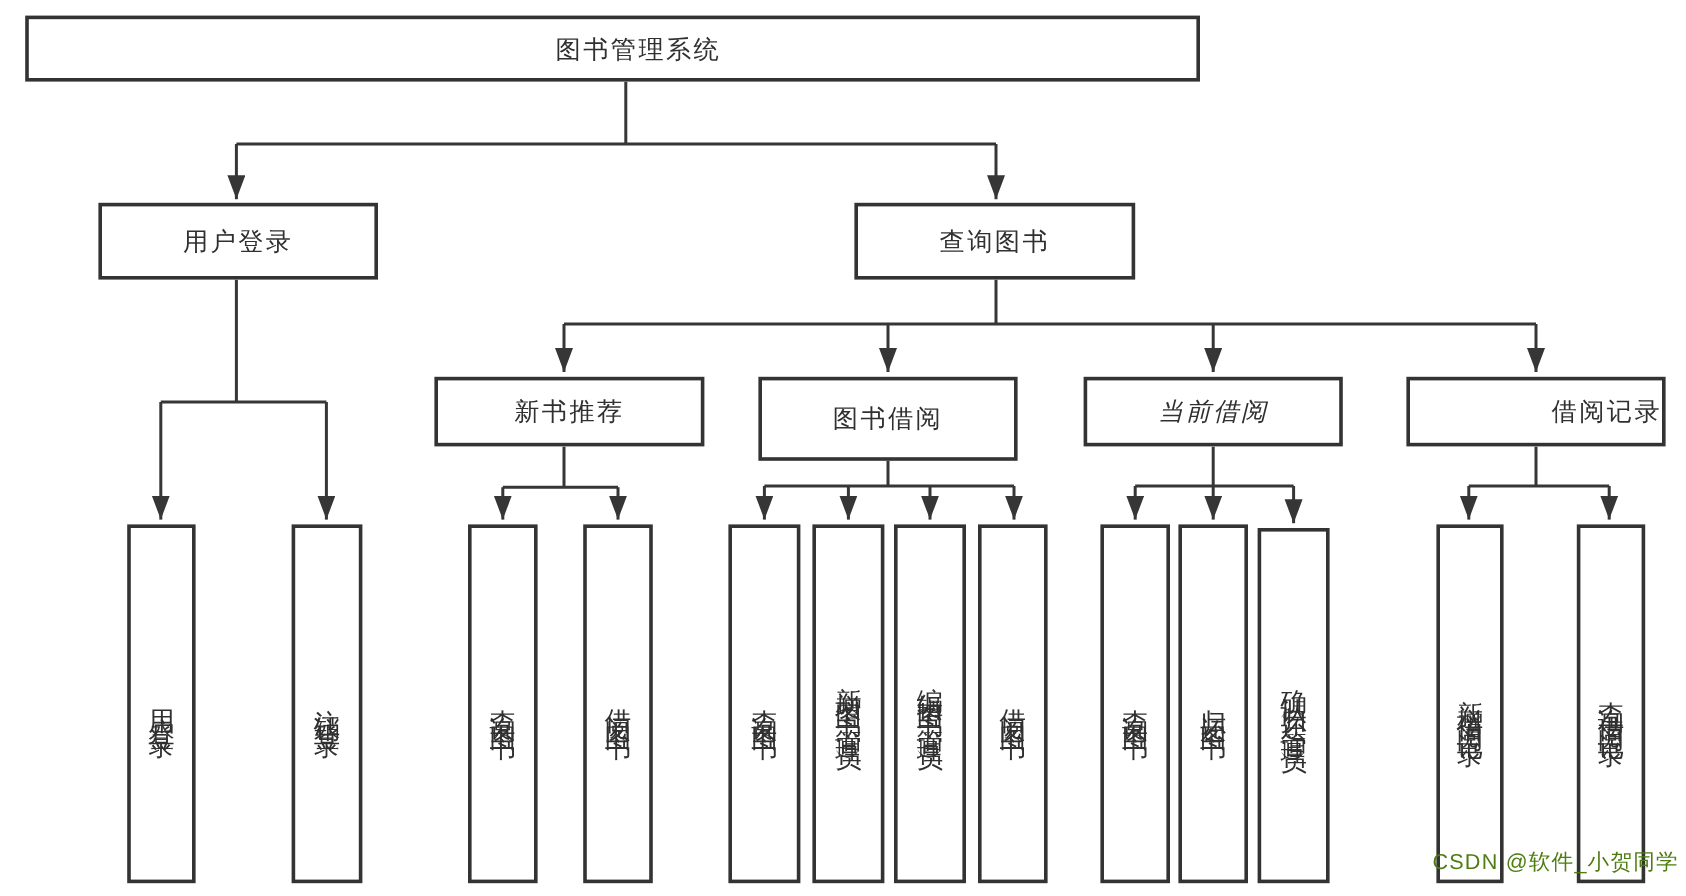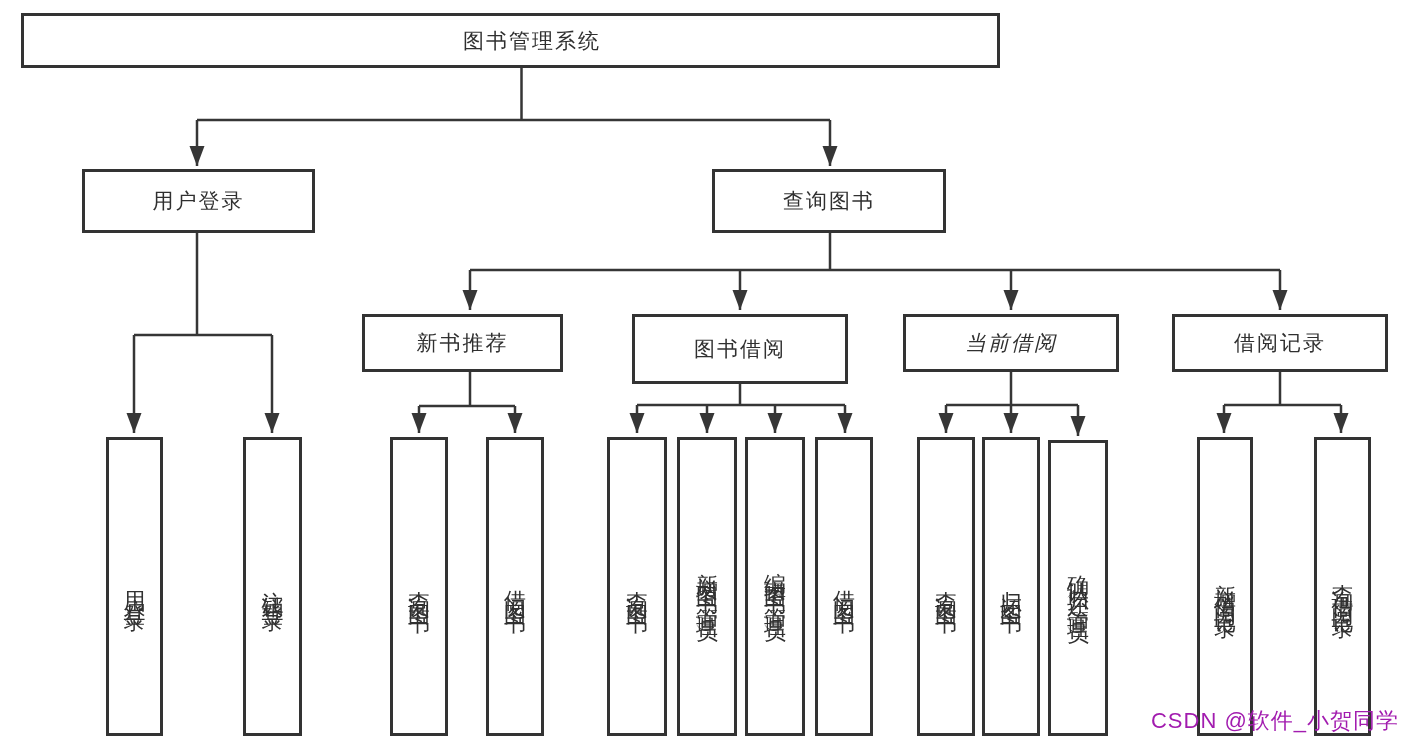--- a/index.html
+++ b/index.html
@@ -42,22 +42,22 @@
   .node-v .vtext {
     writing-mode: vertical-rl;
     letter-spacing: 7px;
     line-height: 1;
     white-space: nowrap;
   }
   .watermark {
     position: absolute;
     right: 6px;
     top: 706px;
-    font-size: 22px;
-    color: #a21caf;
+    font-size: 18px;
+    color: #4d7c0f;
     letter-spacing: 1px;
     white-space: nowrap;
   }
 </style>
 </head>
 <body>
 
 <div id="canvas">
 
   <svg id="connectors" width="1405" height="747" viewBox="0 0 1405 747">
@@ -121,30 +121,30 @@
     <span>图书管理系统</span>
   </div>
 
   <div class="node node-h" style="left:82px; top:169px; width:233px; height:64px;">
     <span>用户登录</span>
   </div>
   <div class="node node-h" style="left:712px; top:169px; width:234px; height:64px;">
     <span>查询图书</span>
   </div>
 
-  <div class="node node-h" style="left:362px; top:314px; width:201px; height:58px;">
+  <div class="node node-h" style="left:362px; top:314px; width:225px; height:58px;">
     <span>新书推荐</span>
   </div>
   <div class="node node-h" style="left:632px; top:314px; width:216px; height:70px;">
     <span>图书借阅</span>
   </div>
   <div class="node node-h" style="left:903px; top:314px; width:216px; height:58px;font-style:italic;">
     <span>当前借阅</span>
   </div>
-  <div class="node node-h" style="left:1172px; top:314px; width:216px; height:58px;">
+  <div class="node node-h" style="left:1172px; top:314px; width:216px; height:58px;justify-content:flex-end;">
     <span>借阅记录</span>
   </div>
 
   <div class="node node-v" style="left:106px; top:437px; width:57px; height:299px;">
     <span class="vtext">用户登录</span>
   </div>
   <div class="node node-v" style="left:243px; top:437px; width:59px; height:299px;">
     <span class="vtext">注销登录</span>
   </div>
 

